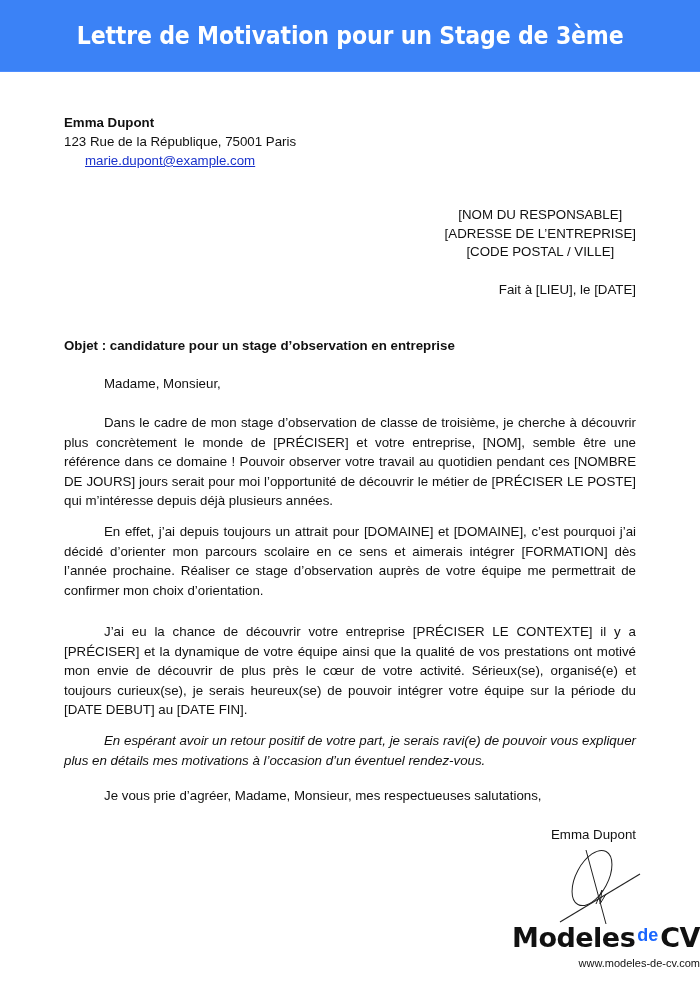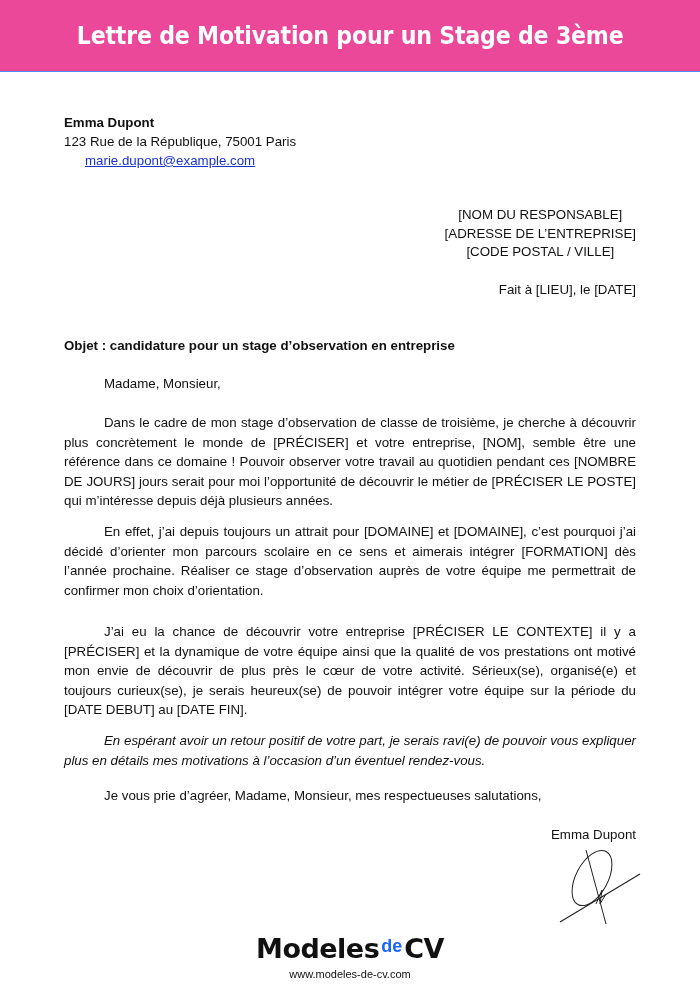--- a/index.html
+++ b/index.html
@@ -2,21 +2,21 @@
 <html><head>
 <meta charset="utf-8">
 <style>
   html, body { margin: 0; padding: 0; }
   body {
     width: 700px; height: 990px; background: #ffffff; position: relative; overflow: hidden;
     font-family: "Liberation Sans", sans-serif; color: #111;
   }
   .banner {
     position: absolute; left: 0; top: 0; width: 700px; height: 71px;
-    background: #ec4899; border-bottom: 1px solid #4d8dff;
+    background: #3b82f6; border-bottom: 1px solid #4d8dff;
     display: flex; align-items: center; justify-content: center;
   }
   .banner h1 {
     margin: 0; color: #fff; font-size: 24px; font-weight: bold; letter-spacing: -0.2px;
     font-family: "DejaVu Sans", sans-serif; transform: scaleX(0.92);
   }
   .sender { position: absolute; left: 64px; top: 113px; font-size: 13.3px; line-height: 19px; }
   .sender .name { font-weight: bold; }
   .sender a { color: #1a33cc; text-decoration: underline; margin-left: 21px; }
   .recipient { position: absolute; right: 64px; top: 206px; text-align: center; font-size: 13.3px; line-height: 18.5px; }
@@ -25,21 +25,21 @@
   .body { position: absolute; left: 64px; width: 572px; font-size: 13.3px; line-height: 19.5px; }
   .body p { margin: 0; text-align: justify; text-indent: 40px; }
   .greeting { top: 374px; }
   .p1 { top: 413px; }
   .p2 { top: 522px; }
   .p3 { top: 622px; }
   .p4 { top: 731px; font-style: italic; }
   .closing { top: 786px; }
   .signname { position: absolute; right: 64px; top: 827px; font-size: 13.3px; }
   .signature { position: absolute; left: 558px; top: 846px; }
-  .logo { position: absolute; left: 0; width: 700px; top: 922px; text-align: center; margin-top: 11px; }
+  .logo { position: absolute; left: 0; width: 700px; top: 922px; text-align: right; }
   .logo .brand { font-size: 27px; font-weight: bold; color: #111; letter-spacing: -0.5px; font-family: "DejaVu Sans", sans-serif; }
   .logo .de { color: #1a66ff; font-size: 18px; font-weight: bold; vertical-align: 6px; margin: 0 2px; }
   .logo .url { font-size: 11px; color: #111; margin-top: 4px; }
 </style>
 </head>
 <body>
 
 <div class="banner">
   <h1>Lettre de Motivation pour un Stage de 3ème</h1>
 </div>

